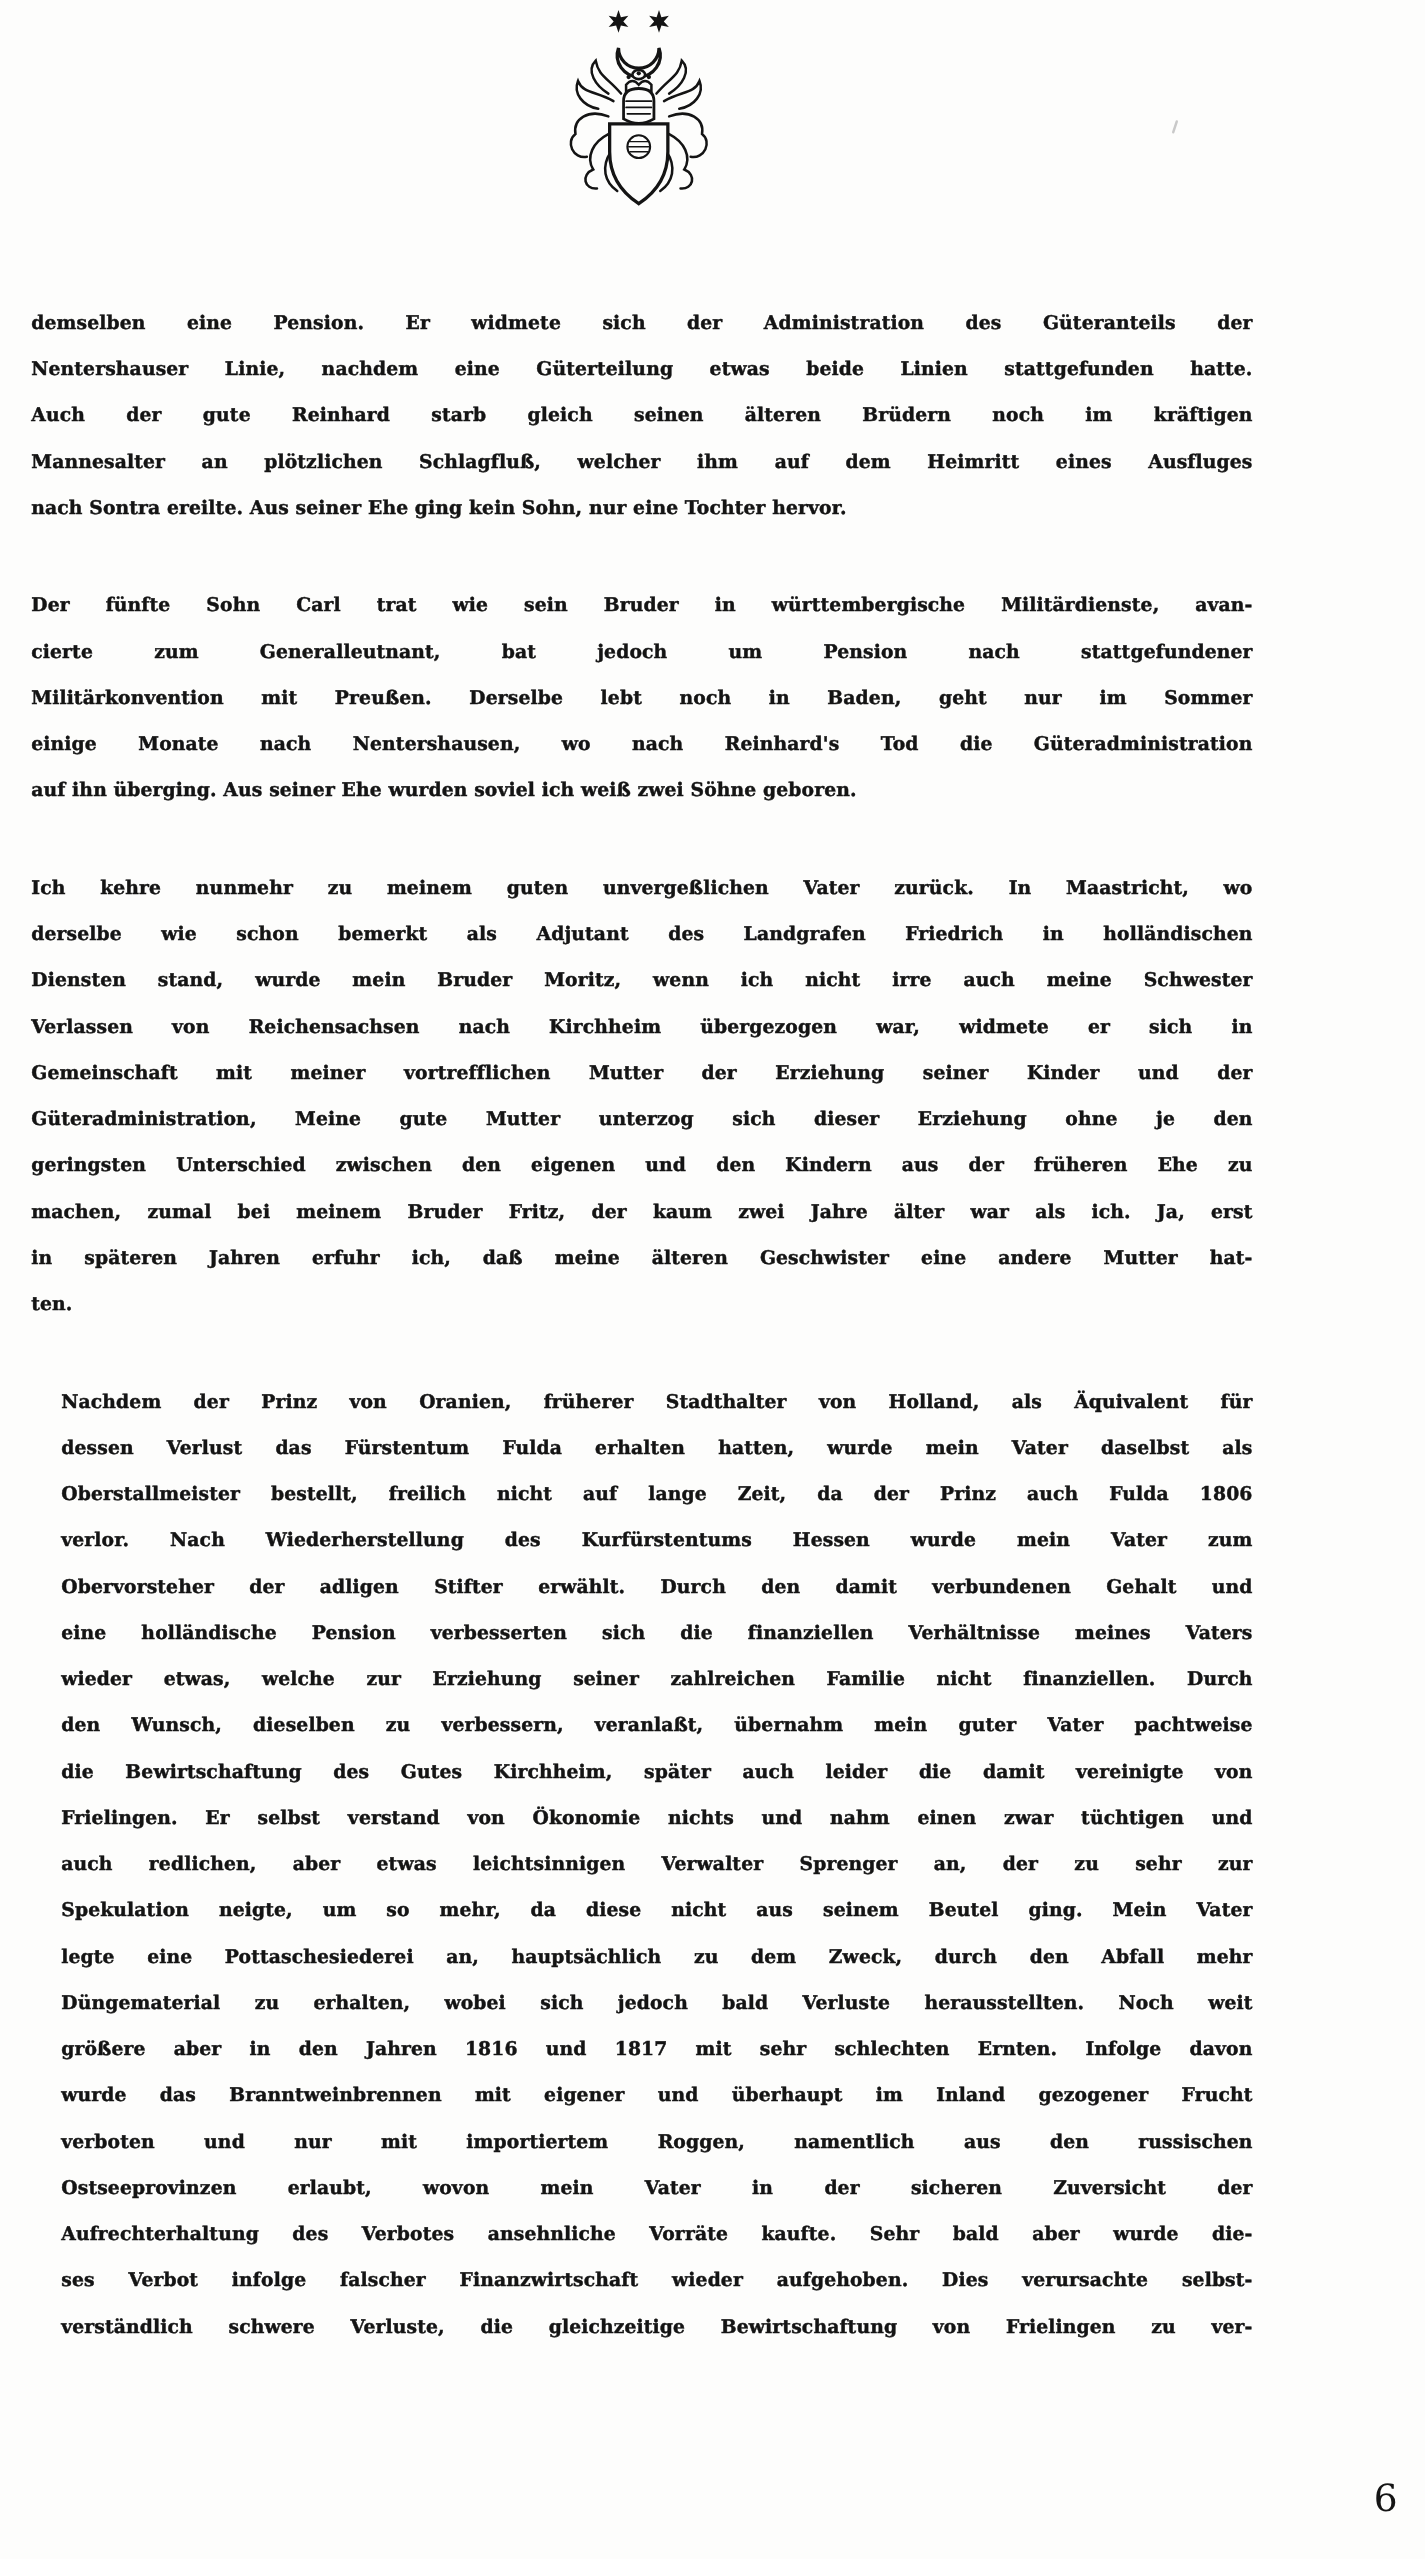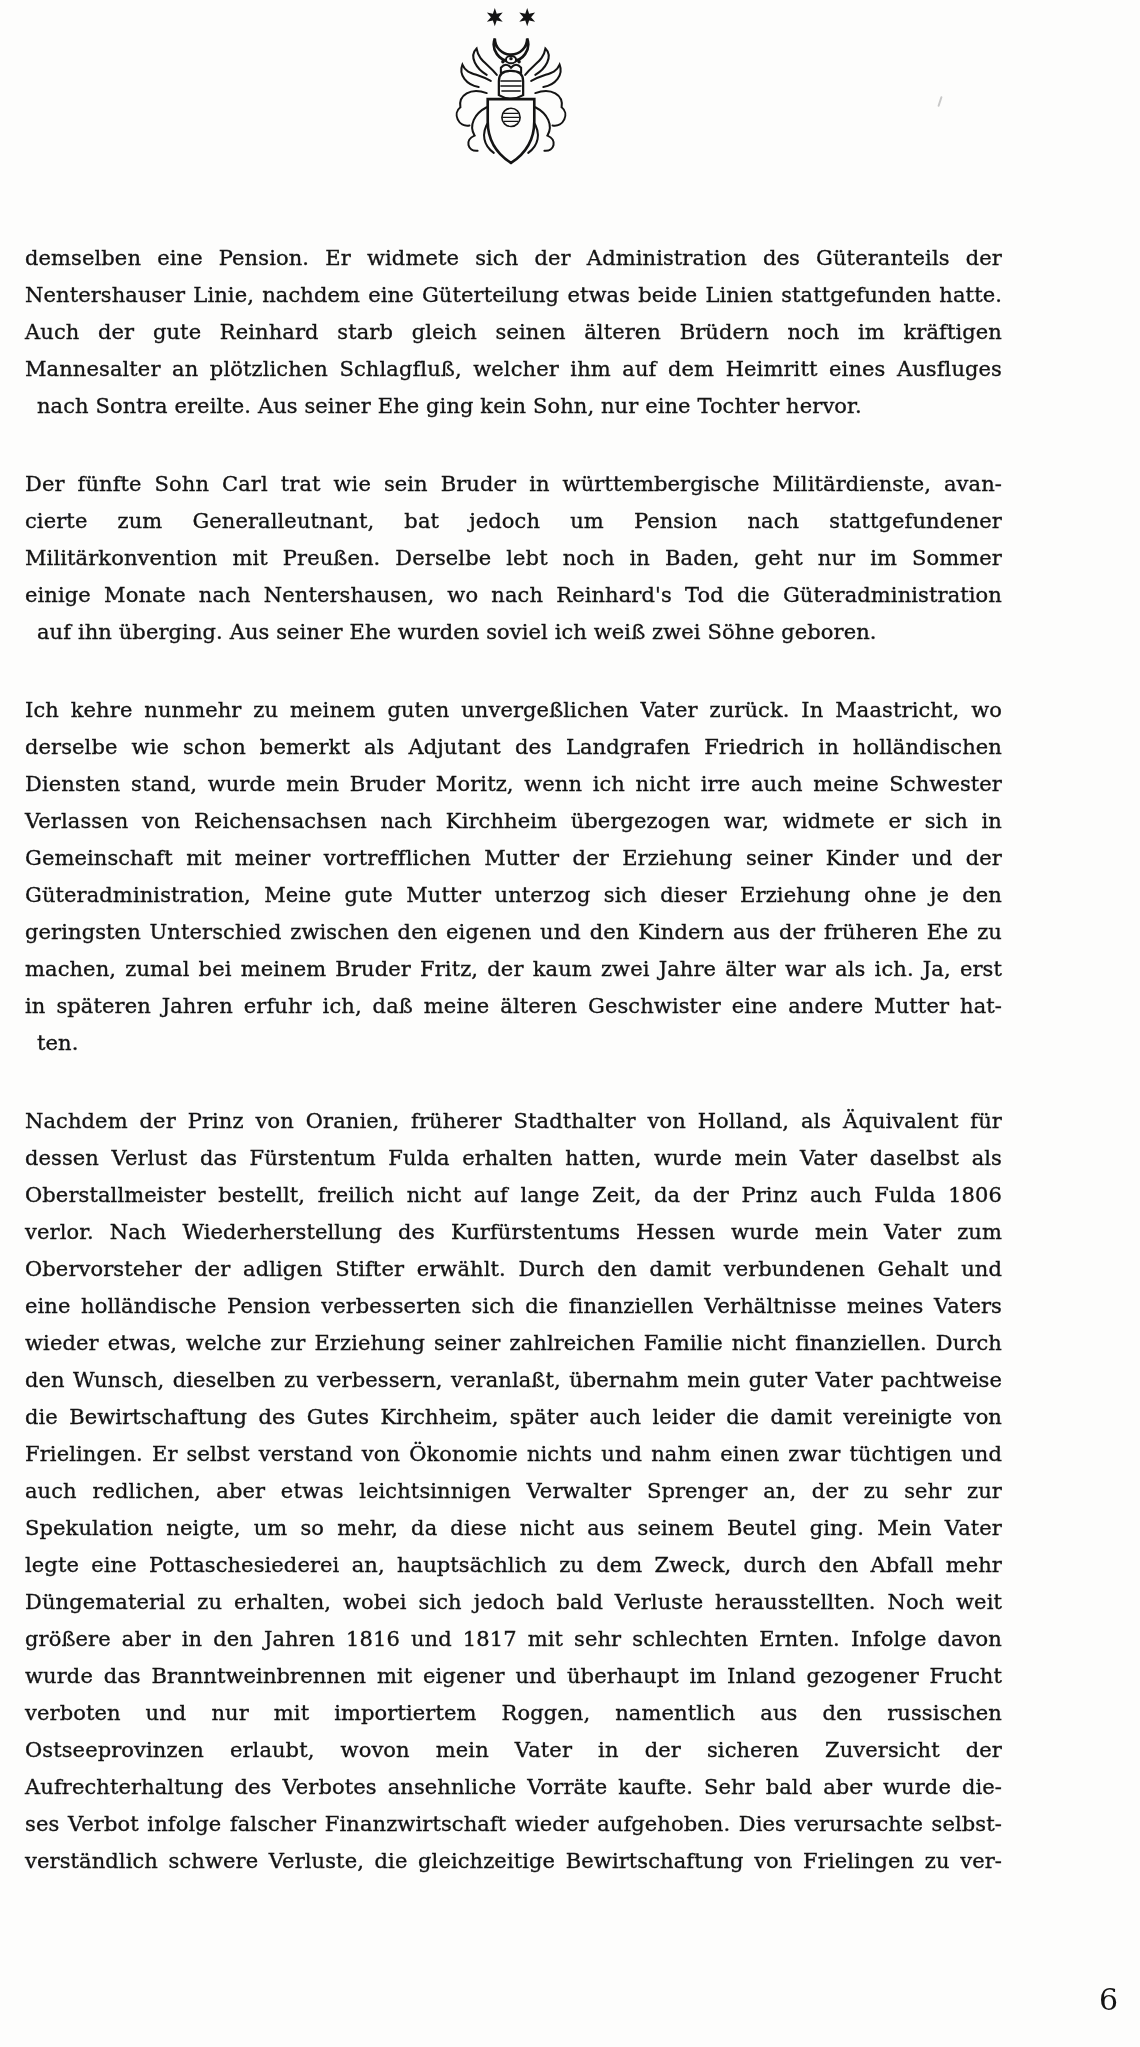--- a/index.html
+++ b/index.html
@@ -9,35 +9,35 @@
     position:relative;
     overflow:hidden;
     font-family:"DejaVu Serif", serif;
     color:#141414;
   }
   .crest{position:absolute;left:450px;top:6px;width:122px;height:162px;}
   .textcol{
     position:absolute;left:25px;top:240px;width:977px;
   }
   .para{margin:0 0 41px 0;}
-  .para:last-child{margin-bottom:0;}
+  .para:last-child{margin-bottom:0;margin-left:24px;}
   .line{
-    font-size:21px;
+    font-size:15px;
     line-height:37px;
     white-space:nowrap;          
     text-align:justify;
     text-align-last:justify;
     -webkit-text-stroke:0.35px #141414;
     letter-spacing:0.1px;
+    font-weight:bold;
   }
   .line.short{
     text-align:right;
     text-align-last:left;
     white-space:nowrap;
-    margin-left:12px;
   }
   .pageno{
     position:absolute;
     top:1982px;right:22px;
     font-size:30px;
     font-family:"DejaVu Serif", serif;
     color:#141414;
   }
   .artifact{
     position:absolute;left:939px;top:96px;width:2px;height:11px;

